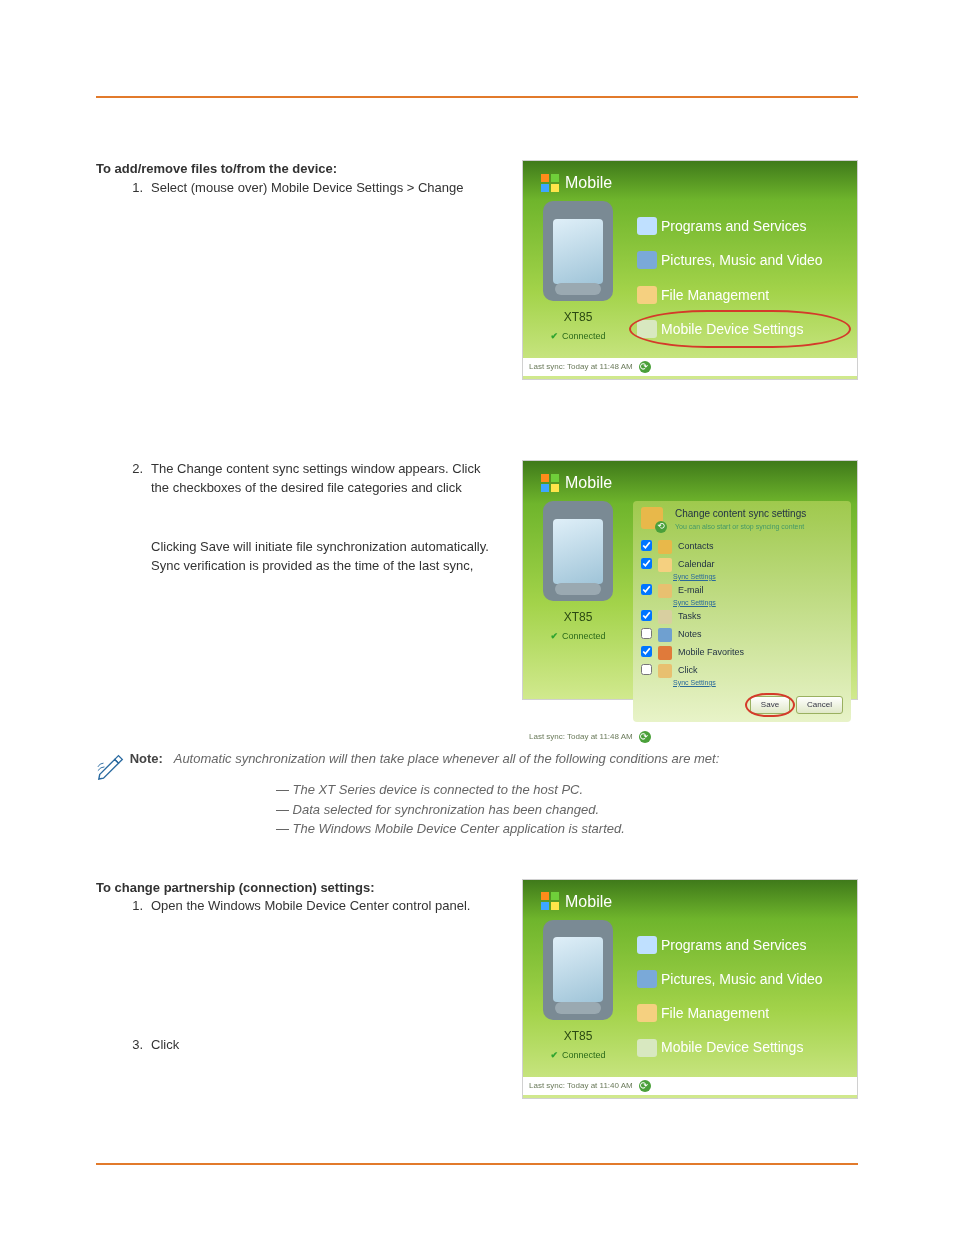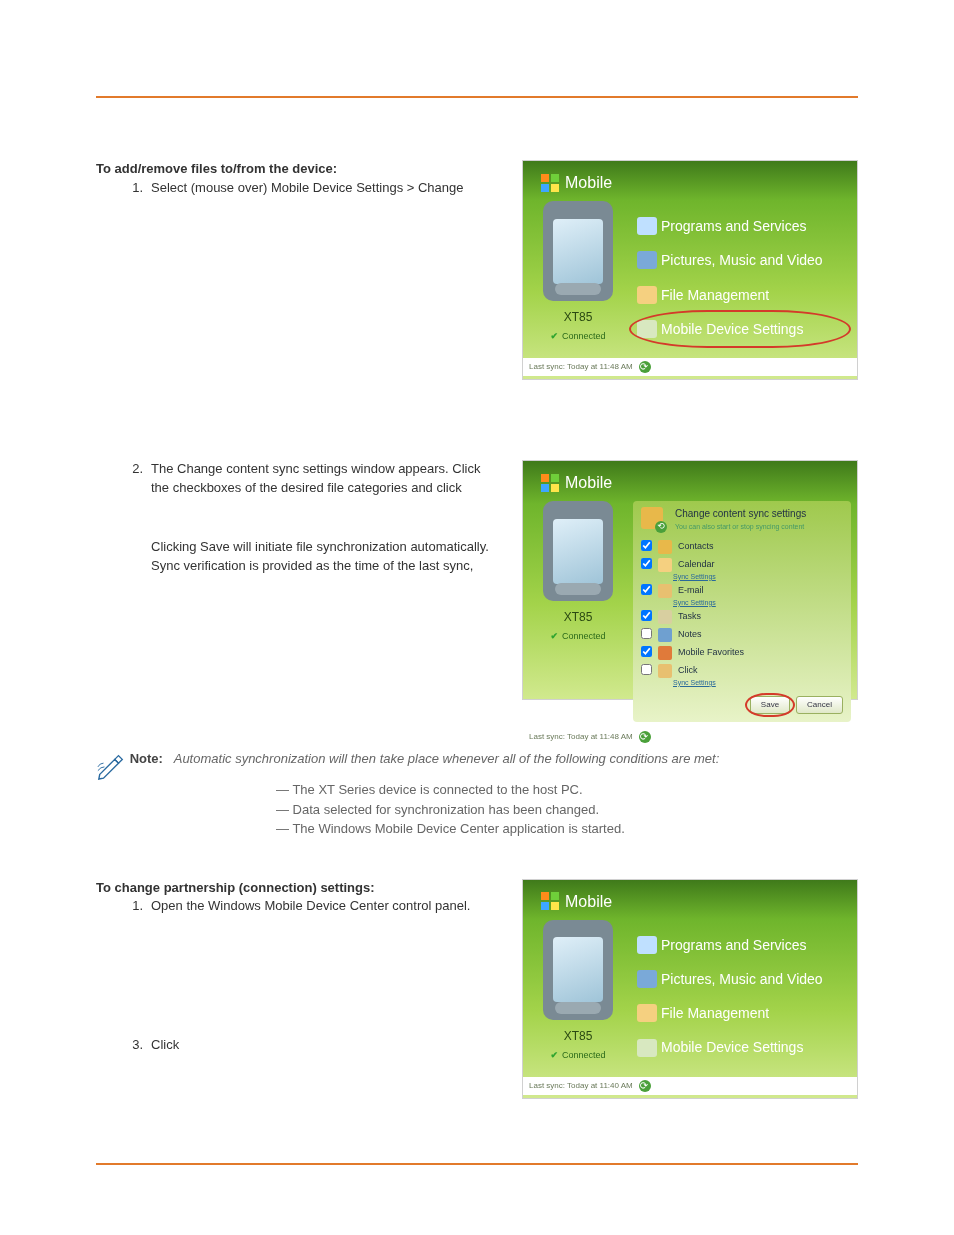--- a/index.html
+++ b/index.html
@@ -77,20 +77,21 @@
     font-style: italic;
     color: #666;
   }
   .note-label {
     font-weight: bold;
     font-style: normal;
     color: #444;
   }
   .note-sub {
     padding-left: 180px;
+    font-style: italic;
     color: #666;
     line-height: 1.5;
   }
 
   
   .wm-shot {
     width: 336px;
     border: 1px solid #d0d0d0;
     background: linear-gradient(to bottom, #3f7a1a 0%, #6fb52c 18%, #a3d34a 60%, #d1e98e 100%);
     position: relative;

